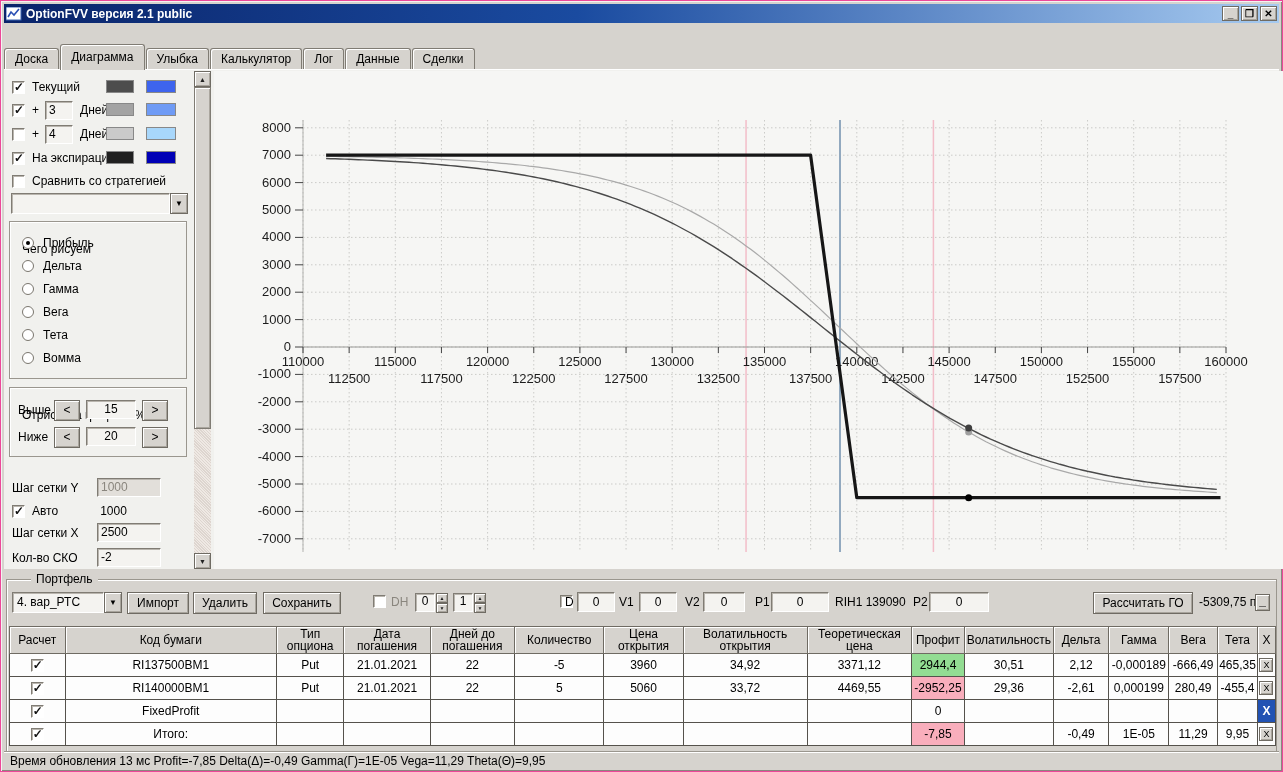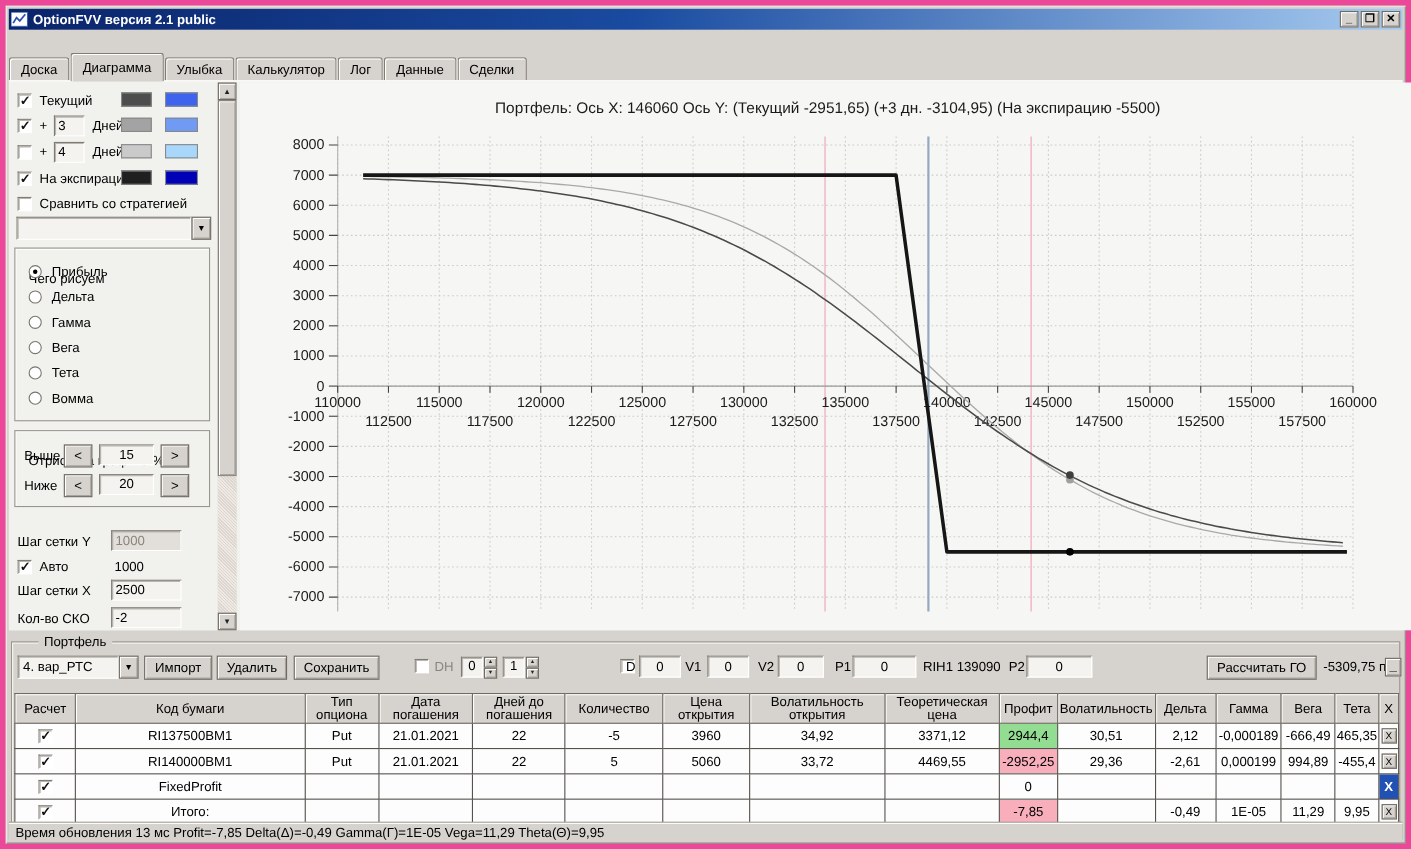--- a/index.html
+++ b/index.html
@@ -1,18 +1,18 @@
 <!DOCTYPE html>
 <html><head>
 <meta charset="utf-8">
 <style>
   * { margin:0; padding:0; box-sizing:border-box; }
   html,body { width:1283px; height:772px; }
   body { font-family:"Liberation Sans", sans-serif; font-size:12px; color:#000; background:#d6d3ce; position:relative; overflow:hidden; }
-  .window { position:absolute; inset:0; background:#d6d3ce; border:5px solid #ec4899; box-shadow: inset 1px 1px 0 #f4f3f1, inset -1px -1px 0 #8a867e; }
+  .window { position:absolute; inset:0; background:#d6d3ce; border:1px solid #ec4899; box-shadow: inset 1px 1px 0 #f4f3f1, inset -1px -1px 0 #8a867e; }
 
   
   .raised { background:#d6d3ce; border:1px solid #807c74; box-shadow: inset 1px 1px 0 #ffffff, inset -1px -1px 0 #aaa69e; }
   .btn { background:#d6d3ce; border:1px solid #6f6b63; box-shadow: inset 1px 1px 0 #ffffff, inset -1px -1px 0 #a8a49c; text-align:center; cursor:default; }
   .sunken { background:#f4f3f0; border:1px solid; border-color:#807c74 #ffffff #ffffff #807c74; box-shadow: inset 1px 1px 0 #b9b5ae; }
   .cb { width:13px; height:13px; background:#fff; border:1px solid; border-color:#807c74 #fff #fff #807c74; box-shadow: inset 1px 1px 0 #b9b5ae; display:inline-block; position:relative; flex:none; }
   .cb.checked::after { content:"✓"; position:absolute; left:1px; top:-2px; font-size:12px; font-weight:bold; color:#111; }
   .radio { width:12px; height:12px; border-radius:50%; background:#fff; border:1px solid #7a766e; display:inline-block; position:relative; flex:none; }
   .radio.sel::after { content:""; position:absolute; left:3px; top:3px; width:4px; height:4px; border-radius:50%; background:#000; }
   .groupbox { position:absolute; border:1px solid #9a968e; box-shadow: inset 1px 1px 0 #fff; }
@@ -202,21 +202,20 @@
       </div>
 
     <div class="scrollbar">
       <div class="sb-btn btn" style="top:0">▲</div>
       <div class="sb-thumb raised"></div>
       <div class="sb-track"></div>
       <div class="sb-btn btn" style="top:482px">▼</div>
     </div>
 
     <div class="chartpanel">
-      <div class="chart-title">Портфель: Ось X: 146060 Ось Y:  (Текущий -2951,65)  (+3 дн. -3104,95)  (На экспирацию -5500)</div>
       <svg id="chart-svg" width="1069" height="498">
           <line x1="89" y1="467.79999999999995" x2="1012" y2="467.79999999999995" stroke="#cbcbc8" stroke-dasharray="1.5,2.5"></line>
           <line x1="89" y1="440.4" x2="1012" y2="440.4" stroke="#cbcbc8" stroke-dasharray="1.5,2.5"></line>
           <line x1="89" y1="413" x2="1012" y2="413" stroke="#cbcbc8" stroke-dasharray="1.5,2.5"></line>
           <line x1="89" y1="385.6" x2="1012" y2="385.6" stroke="#cbcbc8" stroke-dasharray="1.5,2.5"></line>
           <line x1="89" y1="358.2" x2="1012" y2="358.2" stroke="#cbcbc8" stroke-dasharray="1.5,2.5"></line>
           <line x1="89" y1="330.8" x2="1012" y2="330.8" stroke="#cbcbc8" stroke-dasharray="1.5,2.5"></line>
           <line x1="89" y1="303.4" x2="1012" y2="303.4" stroke="#cbcbc8" stroke-dasharray="1.5,2.5"></line>
           <line x1="89" y1="276" x2="1012" y2="276" stroke="#cbcbc8" stroke-dasharray="1.5,2.5"></line>
           <line x1="89" y1="248.6" x2="1012" y2="248.6" stroke="#cbcbc8" stroke-dasharray="1.5,2.5"></line>
@@ -462,21 +461,21 @@
               <td>21.01.2021</td>
               <td>22</td>
               <td>5</td>
               <td>5060</td>
               <td>33,72</td>
               <td>4469,55</td>
               <td style="background: rgb(249, 174, 188);">-2952,25</td>
               <td>29,36</td>
               <td>-2,61</td>
               <td>0,000199</td>
-              <td>994,89</td>
+              <td>280,49</td>
               <td>-455,4</td>
               <td>
                 <div class="btn xbtn">X</div>
               </td>
             </tr>
             <tr>
               <td><span class="cb checked" style="vertical-align:middle"></span></td>
               <td>FixedProfit</td>
               <td></td>
               <td></td>

